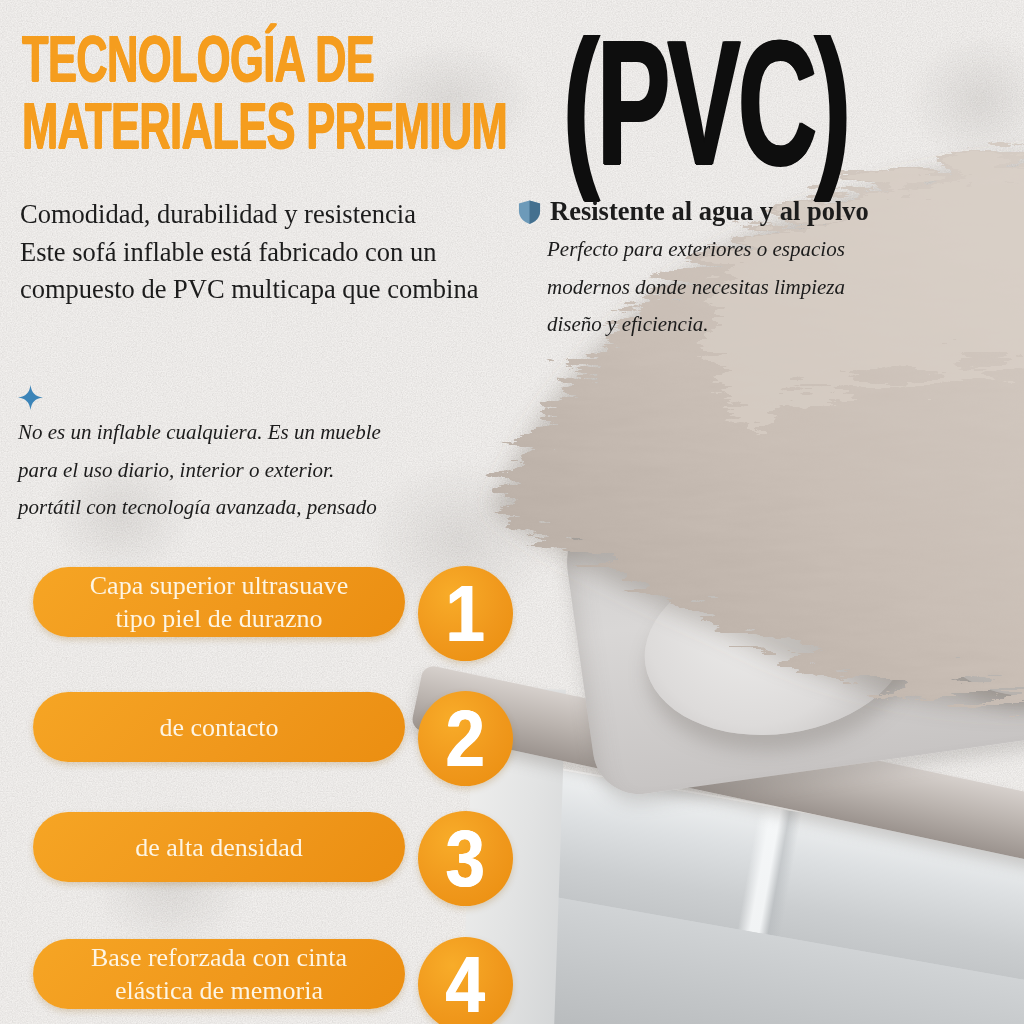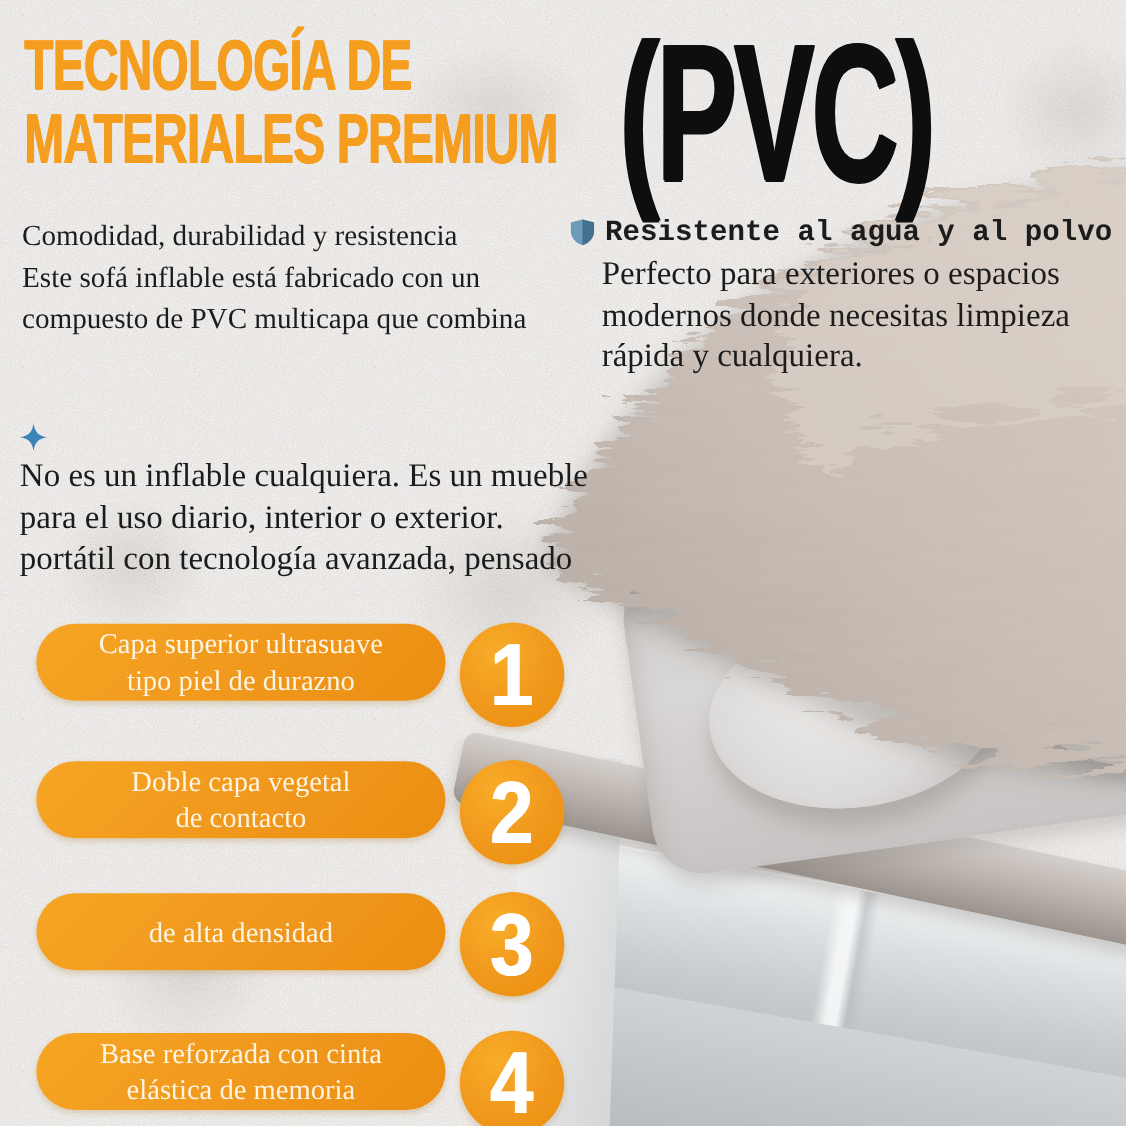--- a/index.html
+++ b/index.html
@@ -66,25 +66,25 @@
     font-size:178px;line-height:1;letter-spacing:-5px;
     transform:scaleX(.62);transform-origin:0 0;white-space:nowrap;
     text-shadow:1.6px 0 currentColor,-1.6px 0 currentColor,0 1px currentColor;}
 
   
   .para{z-index:10;font-size:26.5px;line-height:37.5px;white-space:nowrap;}
   .intro{left:20px;top:196px;}
   .feat{z-index:10;}
   .feat-water{left:518px;top:196px;}
   .feat-durable{left:18px;top:385px;}
-  .feat-title-row{display:flex;align-items:center;gap:9px;white-space:nowrap;font-family:Liberation Mono, monospace;}
+  .feat-title-row{display:flex;align-items:center;gap:9px;white-space:nowrap;}
   .feat-title{font-size:26.5px;}
   .feat-title.bold{font-weight:bold;}
   .feat-durable .feat-title{font-size:28px;}
-  .feat-body{font-size:30px;line-height:37.5px;white-space:nowrap;margin-top:4px;}
+  .feat-body{font-size:21px;line-height:37.5px;white-space:nowrap;margin-top:4px;font-style:italic;}
   .feat-water .feat-body{margin-left:29px;}
   .icon-box{display:inline-flex;flex:none;}
 
   
   .pill{position:absolute;left:33px;width:372px;height:70px;z-index:12;
     border-radius:47px;display:flex;flex-direction:column;justify-content:center;align-items:center;
     background:linear-gradient(135deg,#f6a524 0%,#f0981c 55%,#eb8e11 100%);
     box-shadow:0 3px 6px rgba(160,110,30,.25);
     color:#fdf5e4;font-size:26px;line-height:33px;text-align:center;}
   .p1{top:567px}.p2{top:692px}.p3{top:812px}.p4{top:939px}
@@ -162,21 +162,21 @@
       <svg width="23" height="26" viewBox="0 0 24 26">
         <path d="M12 1 L23 4 V12 C23 19 18 23.6 12 25.4 C6 23.6 1 19 1 12 V4 Z" fill="#6D9AB9"></path>
         <path d="M12 1 L23 4 V12 C23 19 18 23.6 12 25.4 Z" fill="#44708F"></path>
       </svg>
     </span>
     <span class="feat-title bold">Resistente al agua y al polvo</span>
   </div>
   <div class="feat-body">
     <div>Perfecto para exteriores o espacios</div>
     <div>modernos donde necesitas limpieza</div>
-    <div>rápida y cualquiera.</div>
+    <div>diseño y eficiencia.</div>
   </div>
 </section>
 
 <section class="abs feat feat-durable">
   <div class="feat-title-row">
     <span class="icon-box">
       <svg width="25" height="25" viewBox="0 0 24 24">
         <path d="M12 0 C13.1 7.6 16.4 10.9 24 12 C16.4 13.1 13.1 16.4 12 24 C10.9 16.4 7.6 13.1 0 12 C7.6 10.9 10.9 7.6 12 0 Z" fill="#3B84B8"></path>
       </svg>
     </span>
@@ -190,21 +190,20 @@
 
 <div class="pill p1">
   <div>Capa superior ultrasuave</div>
   <div>tipo piel de durazno</div>
 </div>
 <div class="circle c1">
   <span class="num">1</span>
 </div>
 
 <div class="pill p2">
-  <div>Doble capa vegetal</div>
   <div>de contacto</div>
 </div>
 <div class="circle c2">
   <span class="num">2</span>
 </div>
 
 <div class="pill p3">
   <div>de alta densidad</div>
 </div>
 <div class="circle c3">

